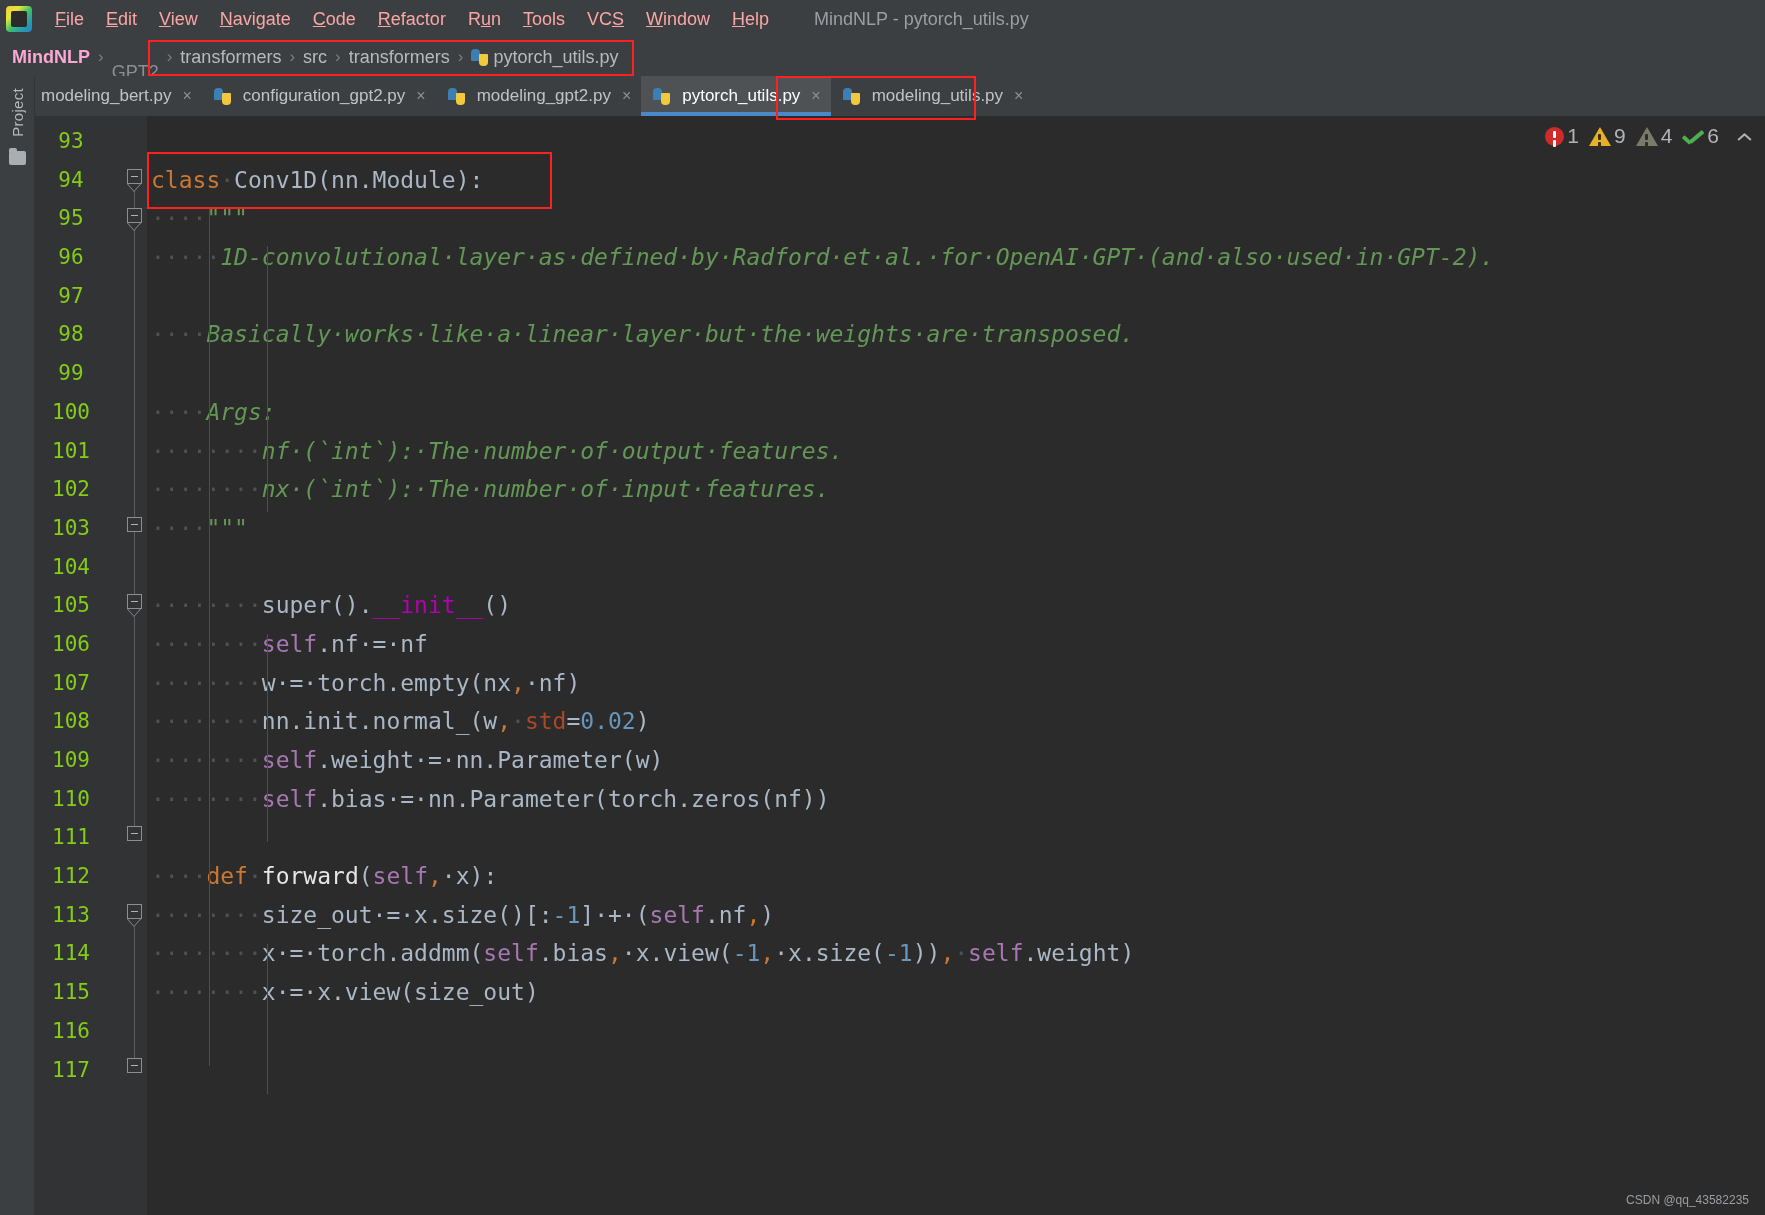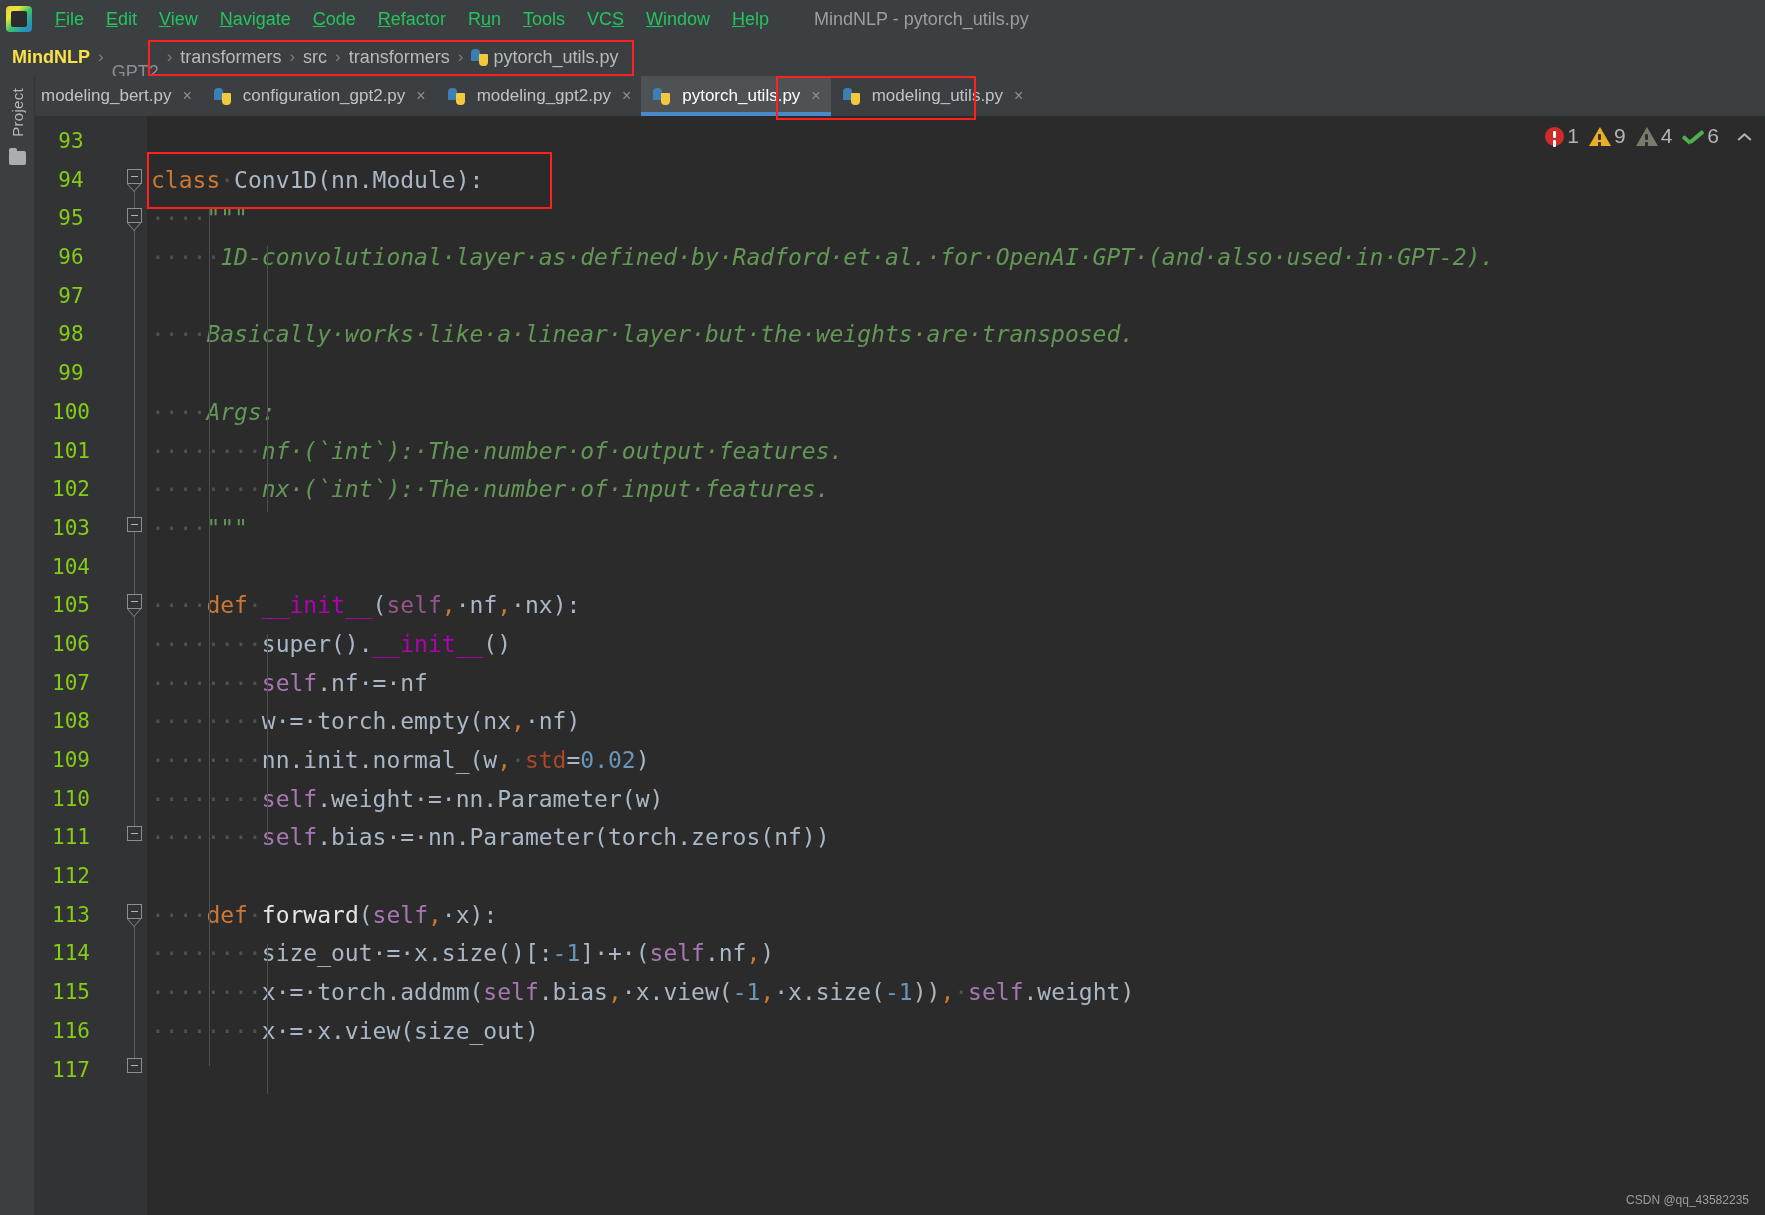--- a/index.html
+++ b/index.html
@@ -24,37 +24,37 @@
     background: linear-gradient(135deg,#f0ce3e 0%,#e8e53a 28%,#3ec26b 52%,#26a0a8 74%,#2e7fc9 100%);
     position: relative; flex: none;
   }
   .app-logo::after {
     content: ""; position: absolute; left: 5px; top: 5px;
     width: 16px; height: 16px; background: #2b2b2b; border-radius: 2px;
   }
   .app-logo .pc { position: absolute; left: 6px; top: 5px; font-size: 9px; color: #ddd; line-height: 1; font-family:"Liberation Sans",sans-serif; }
   .app-logo .bar { position: absolute; left: 7px; top: 15px; width: 10px; height: 2px; background:#ddd; }
   .menu-item {
-    color: #22c55e; font-size: 18px; padding: 3px 11px; cursor: default;
+    color: #fca5a5; font-size: 18px; padding: 3px 11px; cursor: default;
     white-space: nowrap;
     text-align: right;
   }
   .menu-item u { text-decoration: underline; }
   .win-title {
     color: #9b9fa3; font-size: 18px; margin-left: 34px; white-space: nowrap;
   }
 
   
   .navbar {
     height: 38px; background: #3c3f41;
     display: flex; align-items: center; padding-left: 12px;
     position: relative;
   }
   .crumb { color: #b6babd; font-size: 18px; white-space: nowrap; display: flex; align-items: center; }
-  .crumb.root { color: #fde047; font-weight: bold; }
+  .crumb.root { color: #f9a8d4; font-weight: bold; }
   .crumb.dim  { color: #8b8f93; margin-top: 30px; }
   .crumb-sep { color: #7b7f83; font-size: 17px; margin: 0 8px; }
   .py-ico {
     width: 17px; height: 17px; margin-right: 5px; position: relative; flex: none; display:inline-block;
   }
   .py-ico::before, .py-ico::after {
     content:""; position:absolute; width: 9px; height: 12px;
   }
   .py-ico::before { left:0; top:0; background:#3b7fb5; border-radius: 4px 4px 1px 1px; }
   .py-ico::after  { right:0; bottom:0; background:#f2c93c; border-radius: 1px 1px 4px 4px; }
@@ -369,21 +369,20 @@
         <div class="cline"><span class="ws">····</span><span class="doc">"""</span></div>
         <div class="cline"><span class="ws">·····</span><span class="doc">1D-convolutional·layer·as·defined·by·Radford·et·al.·for·OpenAI·GPT·(and·also·used·in·GPT-2).</span></div>
         <div class="cline">&nbsp;</div>
         <div class="cline"><span class="ws">····</span><span class="doc">Basically·works·like·a·linear·layer·but·the·weights·are·transposed.</span></div>
         <div class="cline">&nbsp;</div>
         <div class="cline"><span class="ws">····</span><span class="doc">Args:</span></div>
         <div class="cline"><span class="ws">········</span><span class="doc">nf·(`int`):·The·number·of·output·features.</span></div>
         <div class="cline"><span class="ws">········</span><span class="doc">nx·(`int`):·The·number·of·input·features.</span></div>
         <div class="cline"><span class="ws">····</span><span class="doc">"""</span></div>
         <div class="cline">&nbsp;</div>
-        <div class="cline"><span class="ws">····</span><span class="kw">def</span><span class="ws">·</span><span class="magic">__init__</span><span class="cls">(</span><span class="self">self</span><span class="comma">,</span><span class="cls">·nf</span><span class="comma">,</span><span class="cls">·nx):</span></div>
         <div class="cline"><span class="ws">········</span><span class="cls">super().</span><span class="magic">__init__</span><span class="cls">()</span></div>
         <div class="cline"><span class="ws">········</span><span class="self2">self</span><span class="cls">.nf·=·nf</span></div>
         <div class="cline"><span class="ws">········</span><span class="cls">w·=·torch.empty(nx</span><span class="comma">,</span><span class="cls">·nf)</span></div>
         <div class="cline"><span class="ws">········</span><span class="cls">nn.init.normal_(w</span><span class="comma">,</span><span class="ws">·</span><span class="arg">std</span><span class="cls">=</span><span class="num">0.02</span><span class="cls">)</span></div>
         <div class="cline"><span class="ws">········</span><span class="self2">self</span><span class="cls">.weight·=·nn.Parameter(w)</span></div>
         <div class="cline"><span class="ws">········</span><span class="self2">self</span><span class="cls">.bias·=·nn.Parameter(torch.zeros(nf))</span></div>
         <div class="cline">&nbsp;</div>
         <div class="cline"><span class="ws">····</span><span class="kw">def</span><span class="ws">·</span><span class="fn">forward</span><span class="cls">(</span><span class="self2">self</span><span class="comma">,</span><span class="cls">·x):</span></div>
         <div class="cline"><span class="ws">········</span><span class="cls">size_out·=·x.size()[:</span><span class="num">-1</span><span class="cls">]·+·(</span><span class="self2">self</span><span class="cls">.nf</span><span class="comma">,</span><span class="cls">)</span></div>
         <div class="cline"><span class="ws">········</span><span class="cls">x·=·torch.addmm(</span><span class="self2">self</span><span class="cls">.bias</span><span class="comma">,</span><span class="cls">·x.view(</span><span class="num">-1</span><span class="comma">,</span><span class="cls">·x.size(</span><span class="num">-1</span><span class="cls">))</span><span class="comma">,</span><span class="ws">·</span><span class="self2">self</span><span class="cls">.weight)</span></div>

